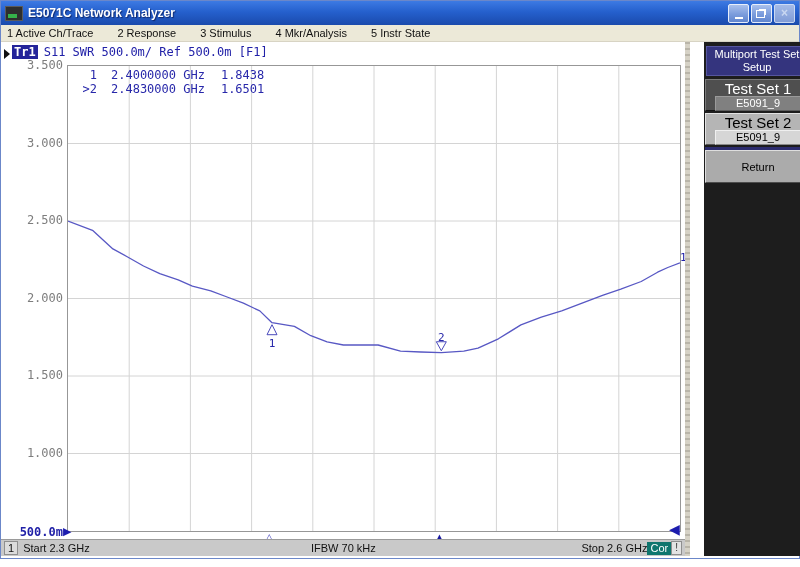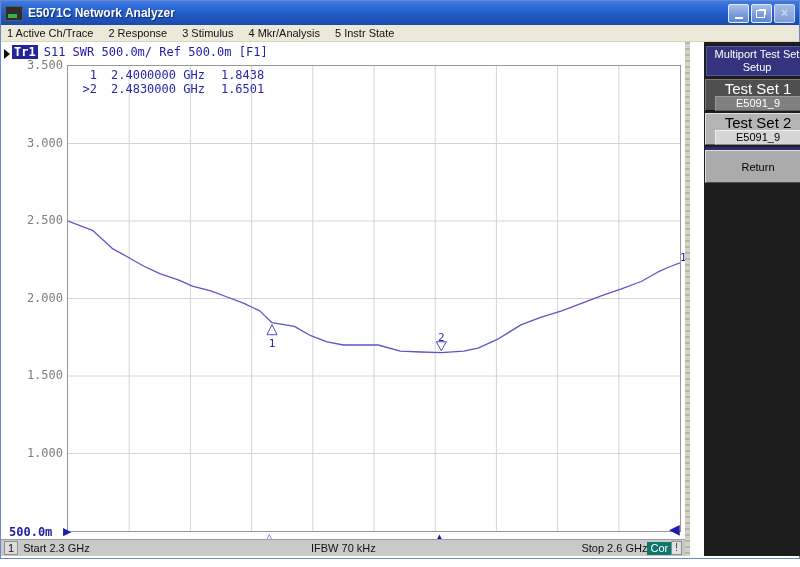--- a/index.html
+++ b/index.html
@@ -16,37 +16,37 @@
   .win-btns{margin-left:auto;display:flex;gap:2px;}
   .win-btn{width:19px;height:17px;border-radius:2px;border:1px solid #e7eefb;
            background:linear-gradient(180deg,#a9c0ec 0%,#7b9cdc 55%,#6186cf 100%);
            display:flex;align-items:center;justify-content:center;position:relative;}
   .win-btn.disabled{background:linear-gradient(180deg,#b9c9ea,#93aadd);opacity:.85;}
   .glyph-min{display:block;width:8px;height:2px;background:#ffffff;margin-top:9px;}
   .glyph-restore{display:block;width:7px;height:6px;border:1px solid #ffffff;box-shadow:2px -2px 0 -1px #ffffff;margin-top:2px;margin-right:2px;}
   .glyph-close{color:#e6ecf8;font-size:12px;font-weight:bold;line-height:1;}
   
   .menubar{position:absolute;left:0;top:24px;width:100%;height:17px;background:#ece9d8;border-bottom:1px solid #d8d4c4;
-           display:flex;align-items:center;gap:15px;padding:0 6px;box-sizing:border-box;font-size:11px;color:#111;}
+           display:flex;align-items:center;gap:24px;padding:0 6px;box-sizing:border-box;font-size:11px;color:#111;}
   .menu-item{white-space:nowrap;cursor:default;}
   
   .trace-row{position:absolute;left:3px;top:42px;height:16px;display:flex;align-items:flex-end;
              font-family:"DejaVu Sans Mono",monospace;font-size:12px;color:#2121a8;white-space:pre;}
   .trace-arrow{width:0;height:0;border-left:6px solid #101010;border-top:5px solid transparent;border-bottom:5px solid transparent;margin-right:2px;}
   .trace-chip{background:#24249a;color:#ffffff;padding:0 2px;margin-right:6px;font-weight:bold;}
   
   .plot-frame{position:absolute;left:66px;top:64px;width:614px;height:467px;border:1px solid #979797;box-sizing:border-box;background:#ffffff;}
   .plot-frame svg{display:block;}
   .readout{position:absolute;left:76px;top:67px;font-family:"DejaVu Sans Mono",monospace;font-size:12px;color:#2828aa;line-height:14px;}
   .readout-row{display:flex;}
   .readout-id{display:inline-block;width:20px;text-align:right;}
   .readout-freq{display:inline-block;margin-left:14px;}
   .readout-val{display:inline-block;margin-left:16px;}
   .ytick{position:absolute;left:8px;width:54px;text-align:right;font-family:"DejaVu Sans Mono",monospace;font-size:12px;color:#7d7d7d;}
-  .ref-label{position:absolute;left:8px;top:524px;width:54px;font-family:"DejaVu Sans Mono",monospace;font-size:12px;color:#2121a8;font-weight:bold;}
+  .ref-label{position:absolute;left:8px;top:524px;width:54px;text-align:right;font-family:"DejaVu Sans Mono",monospace;font-size:12px;color:#2121a8;font-weight:bold;}
   .ref-arrow-left{position:absolute;left:62px;top:524px;color:#1c1cae;font-size:11px;line-height:13px;}
   .ref-arrow-right{position:absolute;left:668px;top:520px;color:#1c1cae;font-size:14px;line-height:16px;}
   .trace-end{position:absolute;left:679px;top:250px;font-family:"DejaVu Sans Mono",monospace;font-size:11px;color:#2121a8;}
   .stim-row{position:absolute;left:66px;top:530px;width:614px;height:12px;}
   .stim{position:absolute;top:0;font-size:11px;line-height:12px;}
   .stim.open{color:#5b5bc8;}
   .stim.filled{color:#15159e;}
   
   .statusbar{position:absolute;left:0;top:538px;width:684px;height:17px;background:#c9c9c9;border-top:1px solid #9a9a9a;
              display:flex;align-items:center;font-size:11px;color:#111;padding:0 3px;box-sizing:border-box;}

